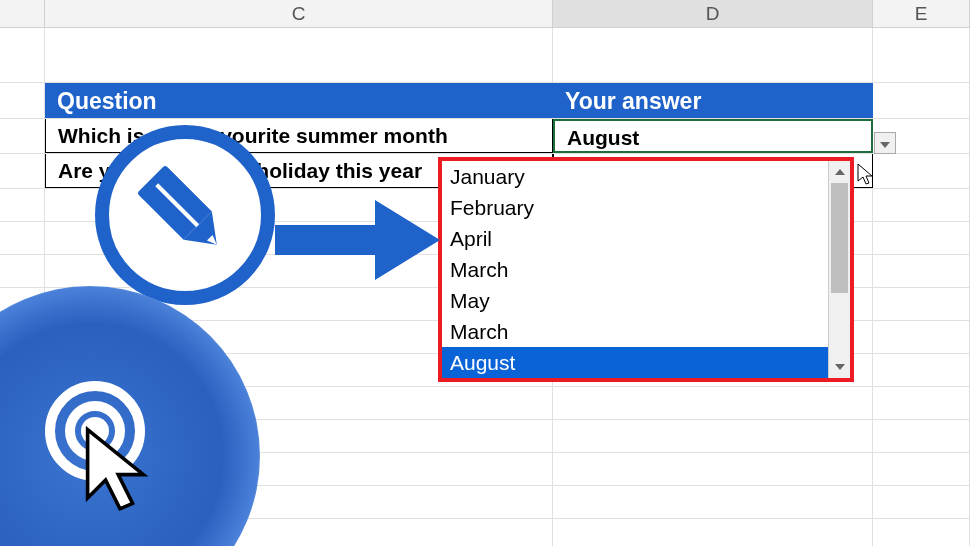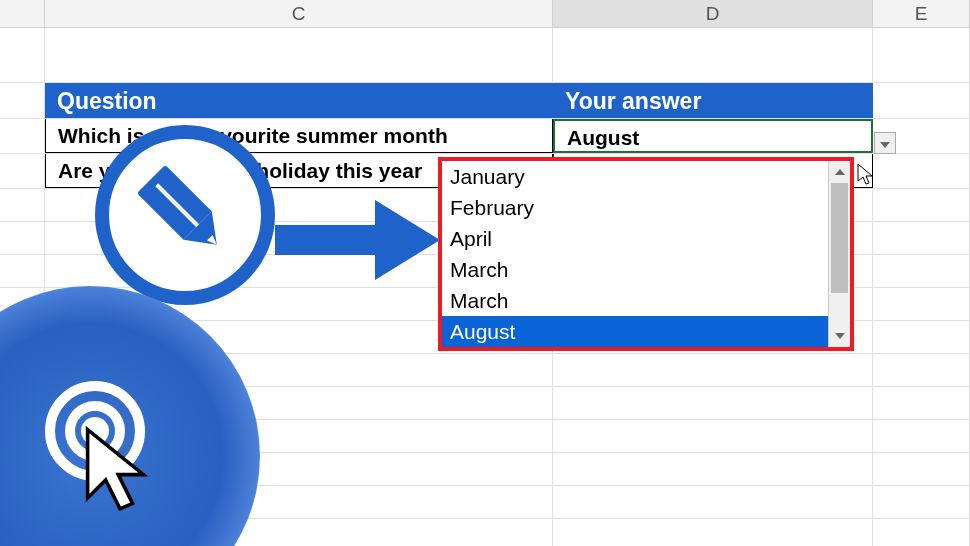--- a/index.html
+++ b/index.html
@@ -316,20 +316,21 @@
   </span>
 </div>
 
 <div class="dropdown">
   <div class="dropdown-body">
     <div class="dropdown-list">
       <div class="dropdown-item">January</div>
       <div class="dropdown-item">February</div>
       <div class="dropdown-item">April</div>
       <div class="dropdown-item">March</div>
+      <div class="dropdown-item">May</div>
       <div class="dropdown-item">March</div>
       <div class="dropdown-item selected">August</div>
     </div>
     <div class="dropdown-scroll">
       <div class="scroll-arrow">
         <svg width="10" height="6" viewBox="0 0 10 6">
             <path d="M0 6 L5 0 L10 6 Z" fill="#666"></path>
           </svg>
       </div>
       <div class="scroll-thumb"></div>

